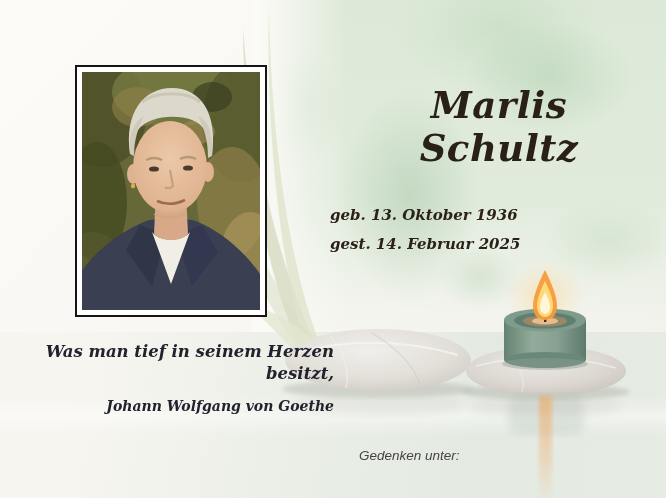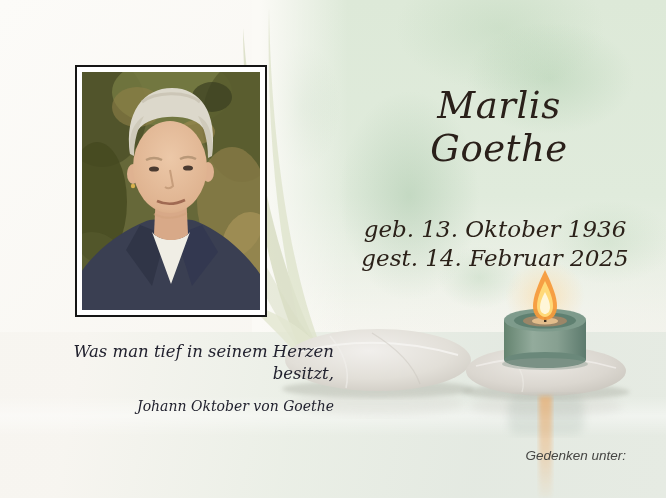--- a/index.html
+++ b/index.html
@@ -43,44 +43,42 @@
   .photo-frame {
     left: 75px; top: 65px; width: 192px; height: 252px;
     background: #fff;
     border: 2px solid #151515;
     box-sizing: border-box;
     padding: 5px;
   }
   .photo-frame svg { display:block; width: 178px; height: 238px; }
 
   
-  .script { font-family: "DejaVu Serif", serif; font-style: italic; font-weight: normal; }
+  .script { font-family: "DejaVu Serif", serif; font-style: italic; font-weight: bold; }
   .name-block {
     left: 332px; top: 84px; width: 334px;
     text-align: center;
     font-size: 37px; line-height: 43px;
     color: #2a201a; letter-spacing: .5px;
   }
   .dates-block {
     left: 330px; top: 201px; width: 330px;
-    text-align: center;
-    font-size: 23px; line-height: 28.5px;
+    font-size: 15px; line-height: 28.5px;
     color: #2b2119;
-    margin-top: 14px;
   }
   .quote-block {
     left: 8px; top: 341px; width: 326px;
     text-align: right;
     font-size: 16.5px; line-height: 21.5px;
     color: #22222f;
   }
   .quote-author { margin-top: 12px; font-size: 14px; }
   .memorial-block {
-    left: 350px; top: 448px; width: 276px;
-    text-align: right;
+    left: 359px; top: 448px; width: 276px;
+    text-align: left;
     font-family: "Liberation Sans", sans-serif;
     font-style: italic;
     font-size: 13.5px; line-height: 16.5px;
     color: #454543;
   }
 </style>
 </head>
 <body>
 
 <div class="card">
@@ -223,30 +221,30 @@
       <path d="M88,98 L91,114 Q87,118 83,115" fill="none" stroke="#c79e7c" stroke-width="2"></path>
 
       <path d="M75,129 Q88,135 103,128" fill="none" stroke="#a06a52" stroke-width="2.6"></path>
 
       <path d="M72,142 Q88,150 105,141" fill="none" stroke="#d2a37f" stroke-width="2" opacity="0.6"></path>
     </svg>
   </div>
 
   <div class="abs name-block script">
     <div>Marlis</div>
-    <div>Goethe</div>
+    <div>Schultz</div>
   </div>
 
   <div class="abs dates-block script">
     <div>geb. 13. Oktober 1936</div>
     <div>gest. 14. Februar 2025</div>
   </div>
 
   <div class="abs quote-block script">
     <div>Was man tief in seinem Herzen besitzt,</div>
-    <div class="quote-author">Johann Oktober von Goethe</div>
+    <div class="quote-author">Johann Wolfgang von Goethe</div>
   </div>
 
   <div class="abs memorial-block">
     <div>Gedenken unter:</div>
   </div>
 
 </div>
 
 </body></html>

